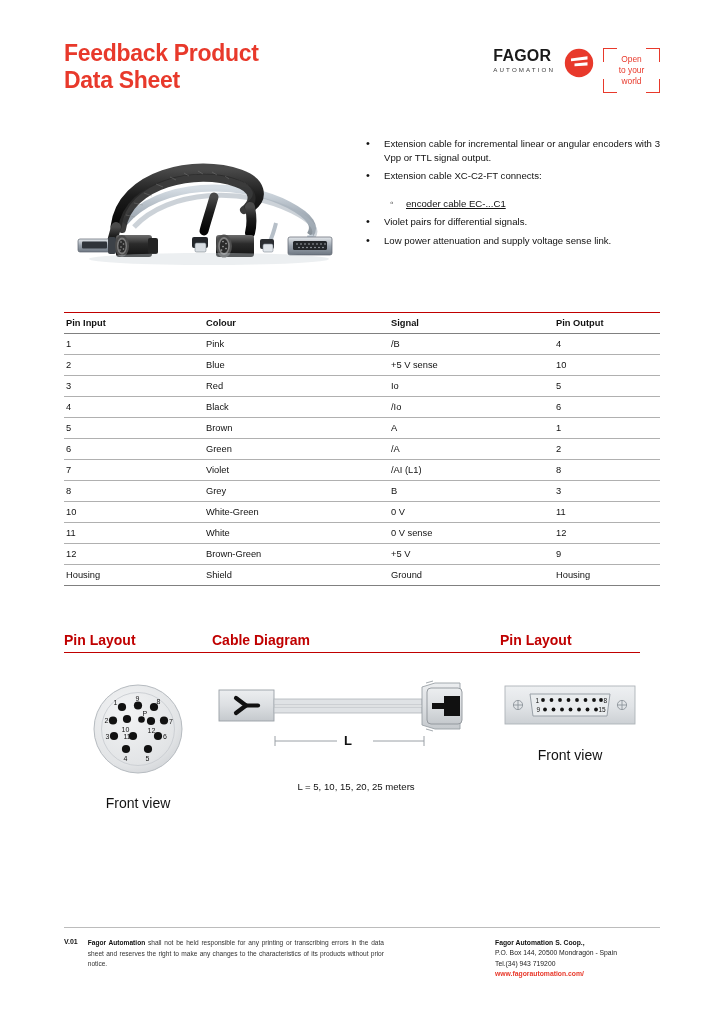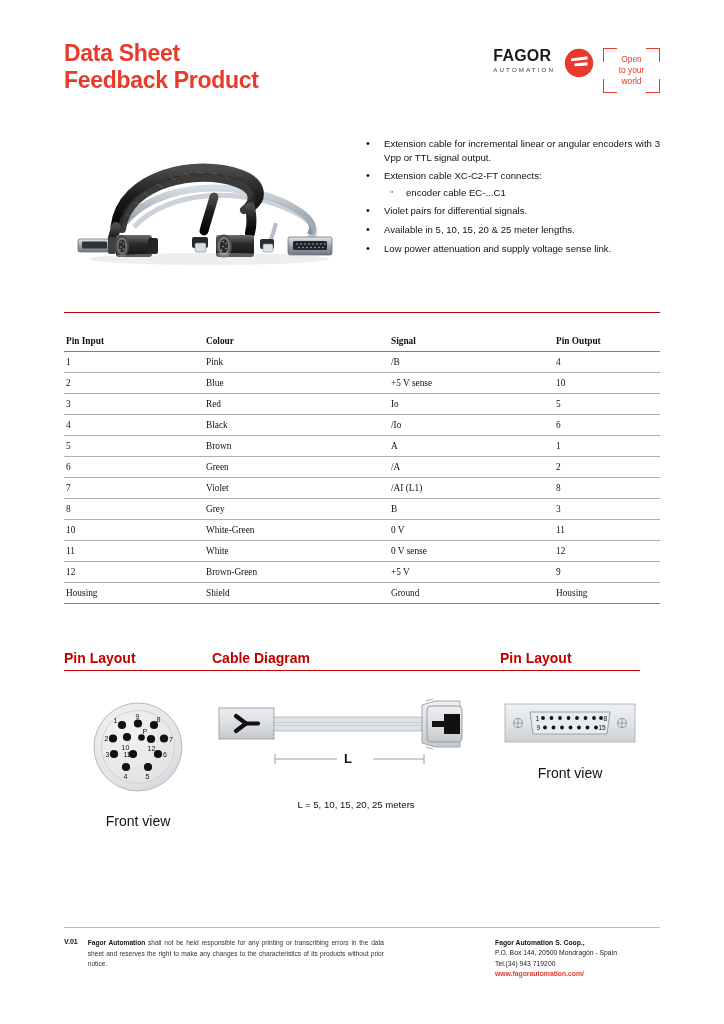--- a/index.html
+++ b/index.html
@@ -99,39 +99,38 @@
     color: #111;
     margin-bottom: 5px;
     text-align: justify;
   }
   ul.b1 > li::before {
     content: "\2022";
     position: absolute; left: 8px; top: -1px;
     font-size: 11px; color: #111;
   }
   li.sub-holder::before { content: "\2022"; }
-  ul.b2 { list-style: none; margin-top: 3px; margin-bottom: 2px; }
+  ul.b2 { list-style: none; margin-top: 14px; margin-bottom: 2px; text-decoration: underline; }
   ul.b2 > li {
     position: relative; padding-left: 22px;
     font-size: 9.6px; line-height: 1.42; color: #111;
   }
   ul.b2 > li::before {
     content: "\25E6";
     position: absolute; left: 6px; top: -1px;
     font-size: 10px; color: #111;
   }
   .cont-line { font-size: 9.6px; line-height: 1.42; color: #111; text-align: justify; margin-top: 2px;}
 
   
   .pinout-sec { margin-top: 46px; }
   table.pinout {
     width: 100%;
     border-collapse: collapse;
-    margin-top: 18px;
-    font-family: Liberation Serif, serif;
+    margin-top: 0;
   }
   table.pinout th {
     text-align: left;
     font-size: 9.3px;
     font-weight: bold;
     color: #111;
     padding: 5px 0 5px 2px;
     border-bottom: 1px solid #808080;
   }
   table.pinout td {
@@ -183,22 +182,22 @@
   .foot-right .co { font-weight: bold; color: #111; }
   .foot-right .url { color: #e8392b; font-weight: bold; }
 </style>
 </head>
 <body>
 
 <div class="page">
 
   <div class="header">
     <div class="doc-title">
+      <div>Feedback Product</div>
       <div>Data Sheet</div>
-      <div>Feedback Product</div>
     </div>
 
     <div class="logo-block">
       <div class="logo-text">
         <div class="logo-fagor">FAGOR</div>
         <div class="logo-automation">AUTOMATION</div>
       </div>
       <span class="logo-mark">
         <svg width="30" height="30" viewBox="0 0 30 30">
           <circle cx="15" cy="15" r="14.2" fill="#e8392b"></circle>
@@ -346,21 +345,20 @@
     <div class="bullets">
       <ul class="b1">
         <li>Extension cable for incremental linear or angular encoders with 3 Vpp or TTL signal output.</li>
         <li class="sub-holder">
           <span>Extension cable XC-C2-FT connects:</span>
           <ul class="b2">
             <li>encoder cable EC-...C1</li>
           </ul>
         </li>
         <li>Violet pairs for differential signals.</li>
-        <li>Available in 5, 10, 15, 20 &amp; 25 meter lengths.</li>
         <li>Low power attenuation and supply voltage sense link.</li>
       </ul>
     </div>
   </div>
 
   <div class="pinout-sec">
     <div class="sec-rule"></div>
     <table class="pinout">
       <thead>
         <tr>

